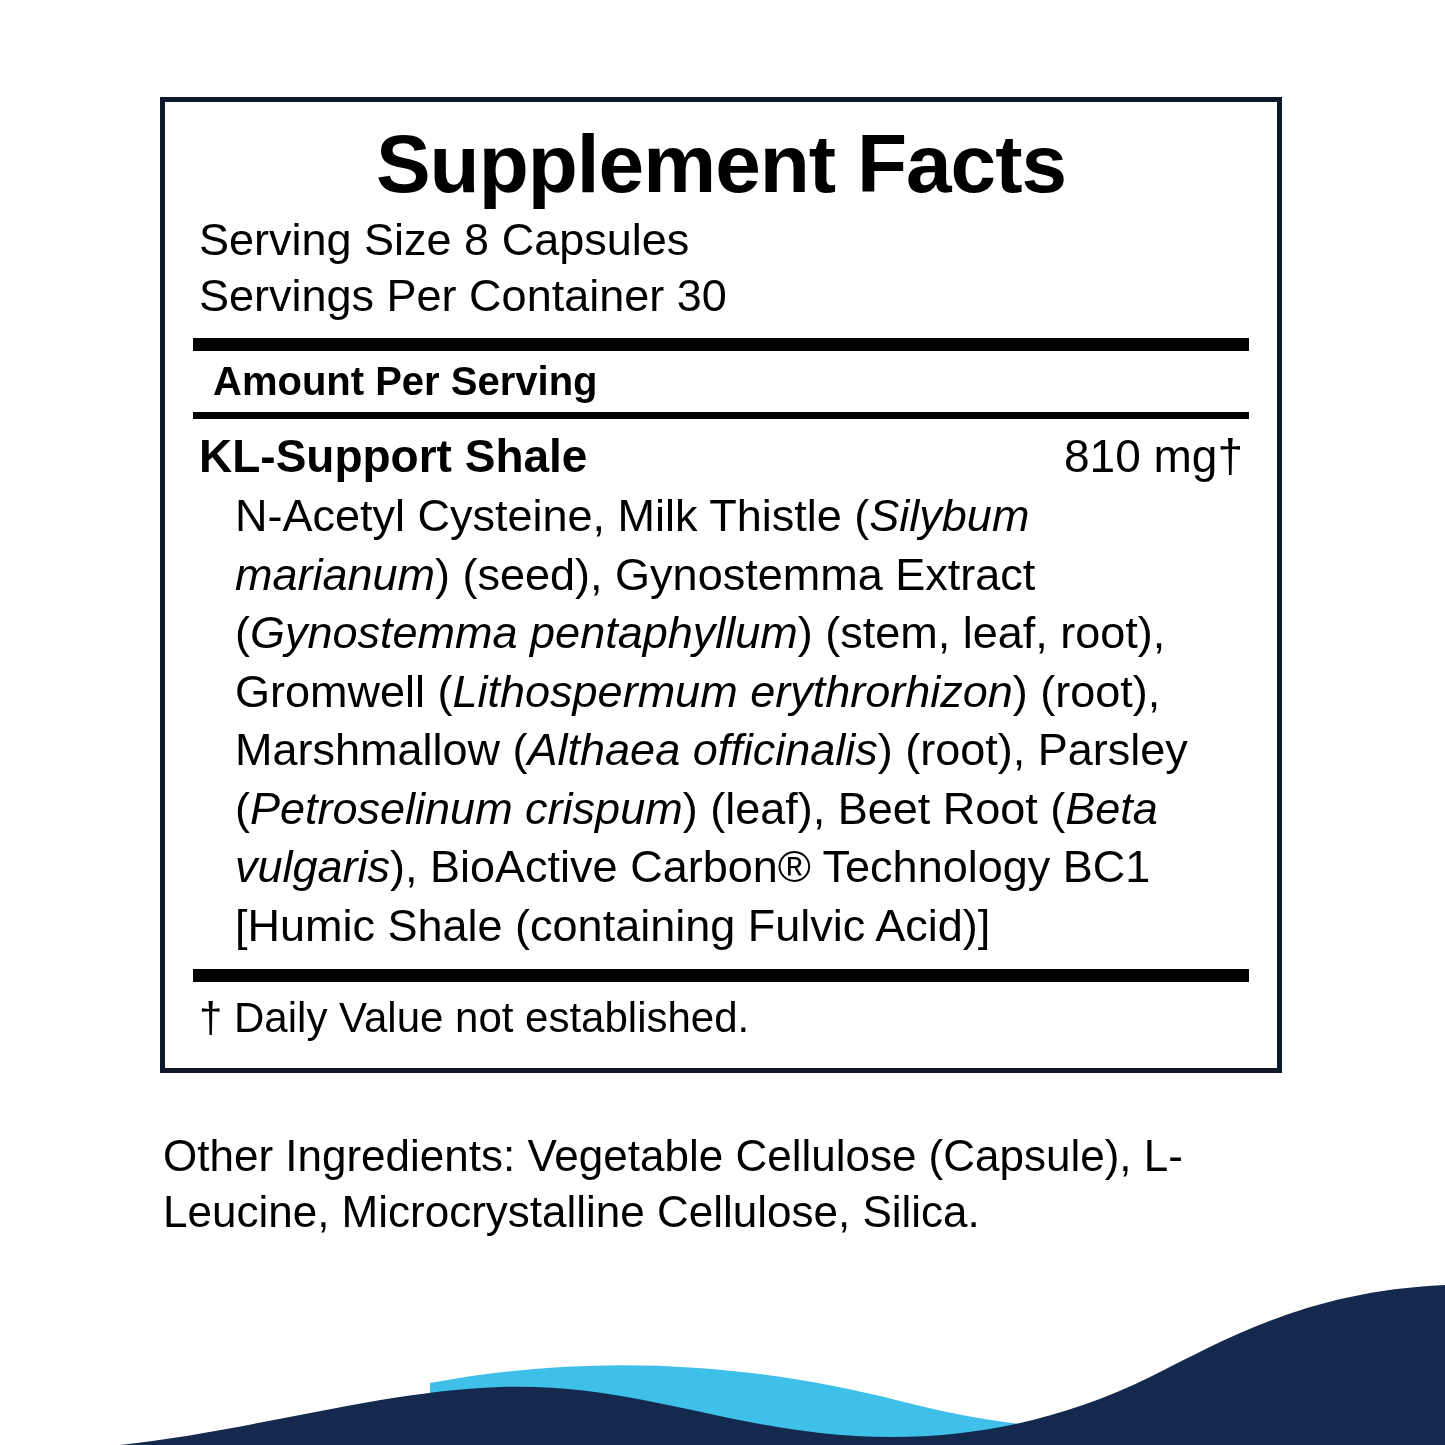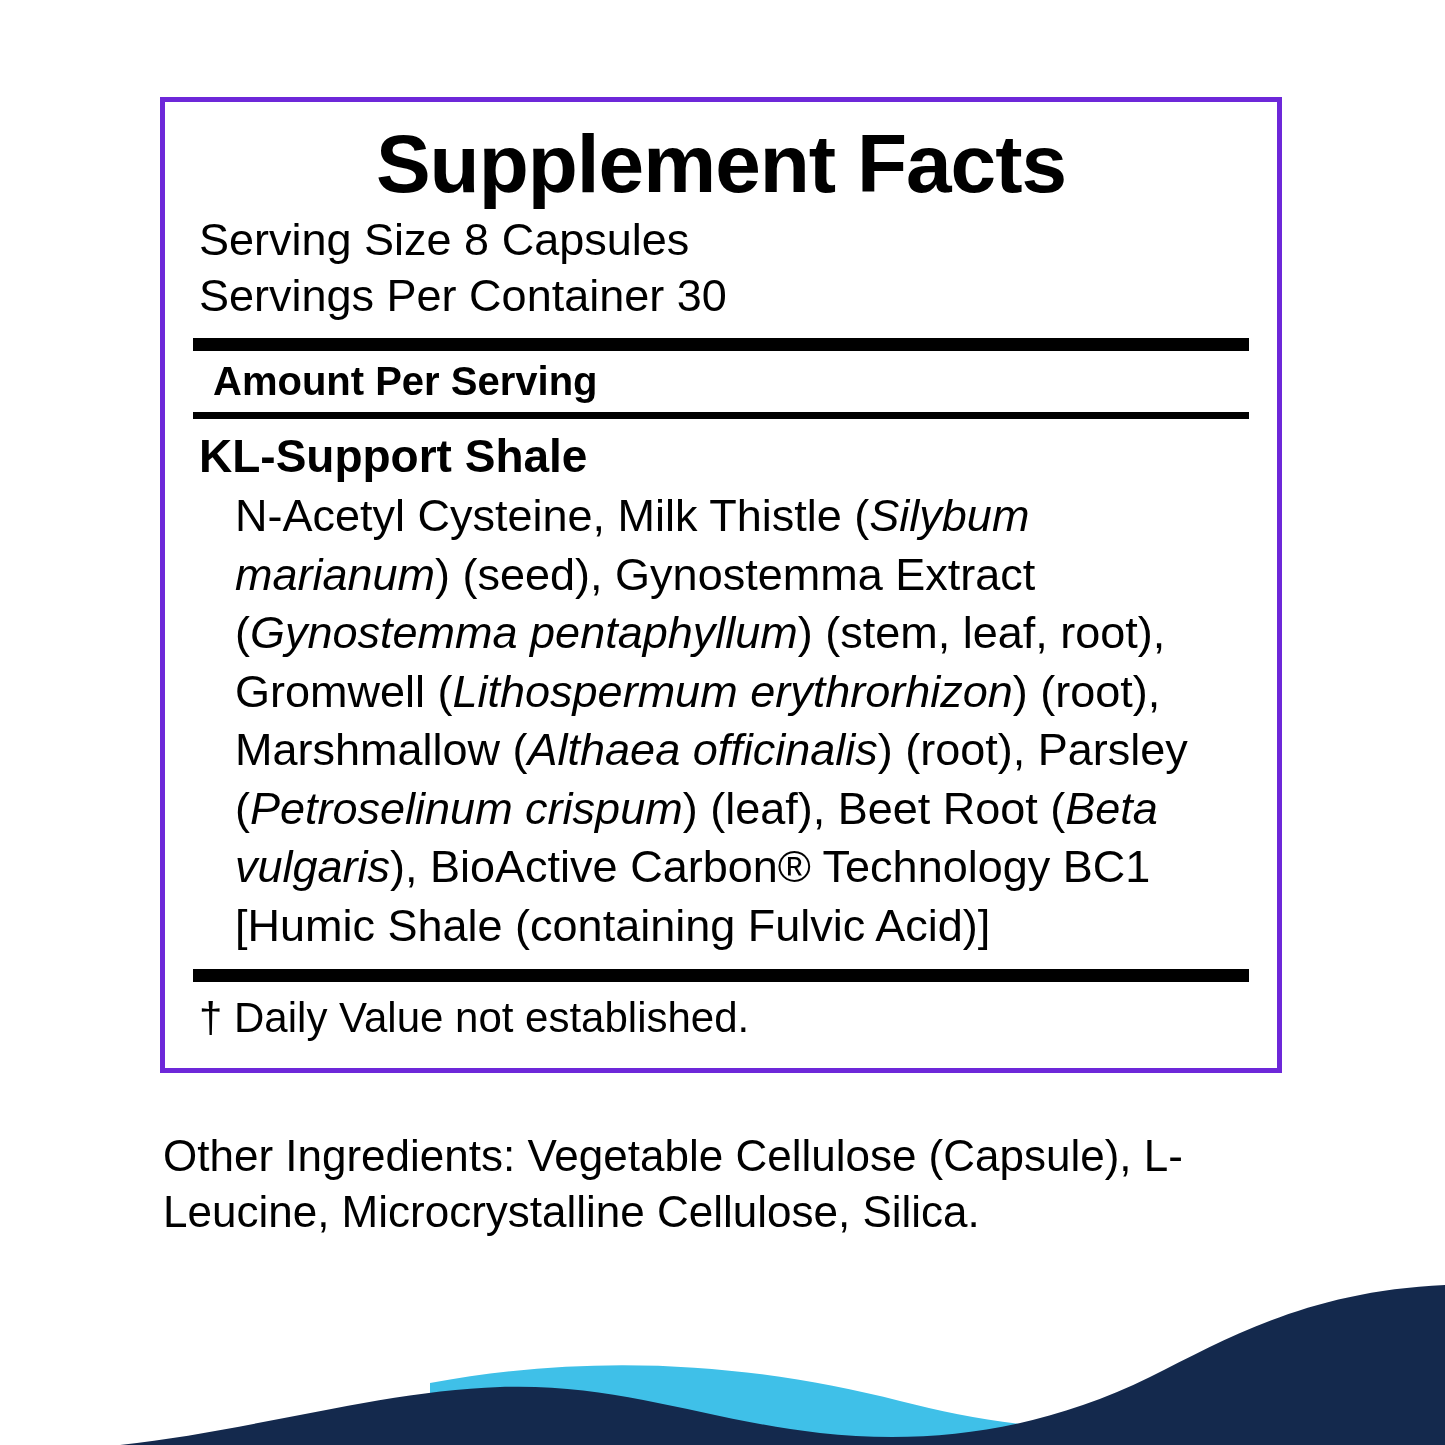--- a/index.html
+++ b/index.html
@@ -26,21 +26,21 @@
     z-index: 0;
     pointer-events: none;
   }
 
   .panel {
     position: absolute;
     left: 160px;
     top: 97px;
     width: 1122px;
     box-sizing: border-box;
-    border: 5px solid #6d28d9;
+    border: 5px solid #0f172a;
     background: #ffffff;
     z-index: 2;
     padding: 14px 28px 18px 28px;
   }
 
   .sf-title {
     font-size: 82px;
     font-weight: bold;
     line-height: 1.02;
     letter-spacing: -1px;
@@ -122,20 +122,21 @@
   <div class="serving-line">Servings Per Container 30</div>
 
   <div class="rule-thick"></div>
 
   <div class="amount-per-serving">Amount Per Serving</div>
 
   <div class="rule-medium"></div>
 
   <div class="blend-row">
     <span>KL-Support Shale</span>
+    <span class="blend-amount">810 mg†</span>
   </div>
 
   <div class="ingredients">N-Acetyl Cysteine, Milk Thistle (<i>Silybum marianum</i>) (seed), Gynostemma Extract (<i>Gynostemma pentaphyllum</i>) (stem, leaf, root), Gromwell (<i>Lithospermum erythrorhizon</i>) (root), Marshmallow (<i>Althaea officinalis</i>) (root), Parsley (<i>Petroselinum crispum</i>) (leaf), Beet Root (<i>Beta vulgaris</i>), BioActive Carbon® Technology BC1 [Humic Shale (containing Fulvic Acid)]</div>
 
   <div class="rule-thick"></div>
 
   <div class="footnote">† Daily Value not established.</div>
 </div>
 
 <div class="other-ingredients">Other Ingredients: Vegetable Cellulose (Capsule), L-Leucine, Microcrystalline Cellulose, Silica.</div>

